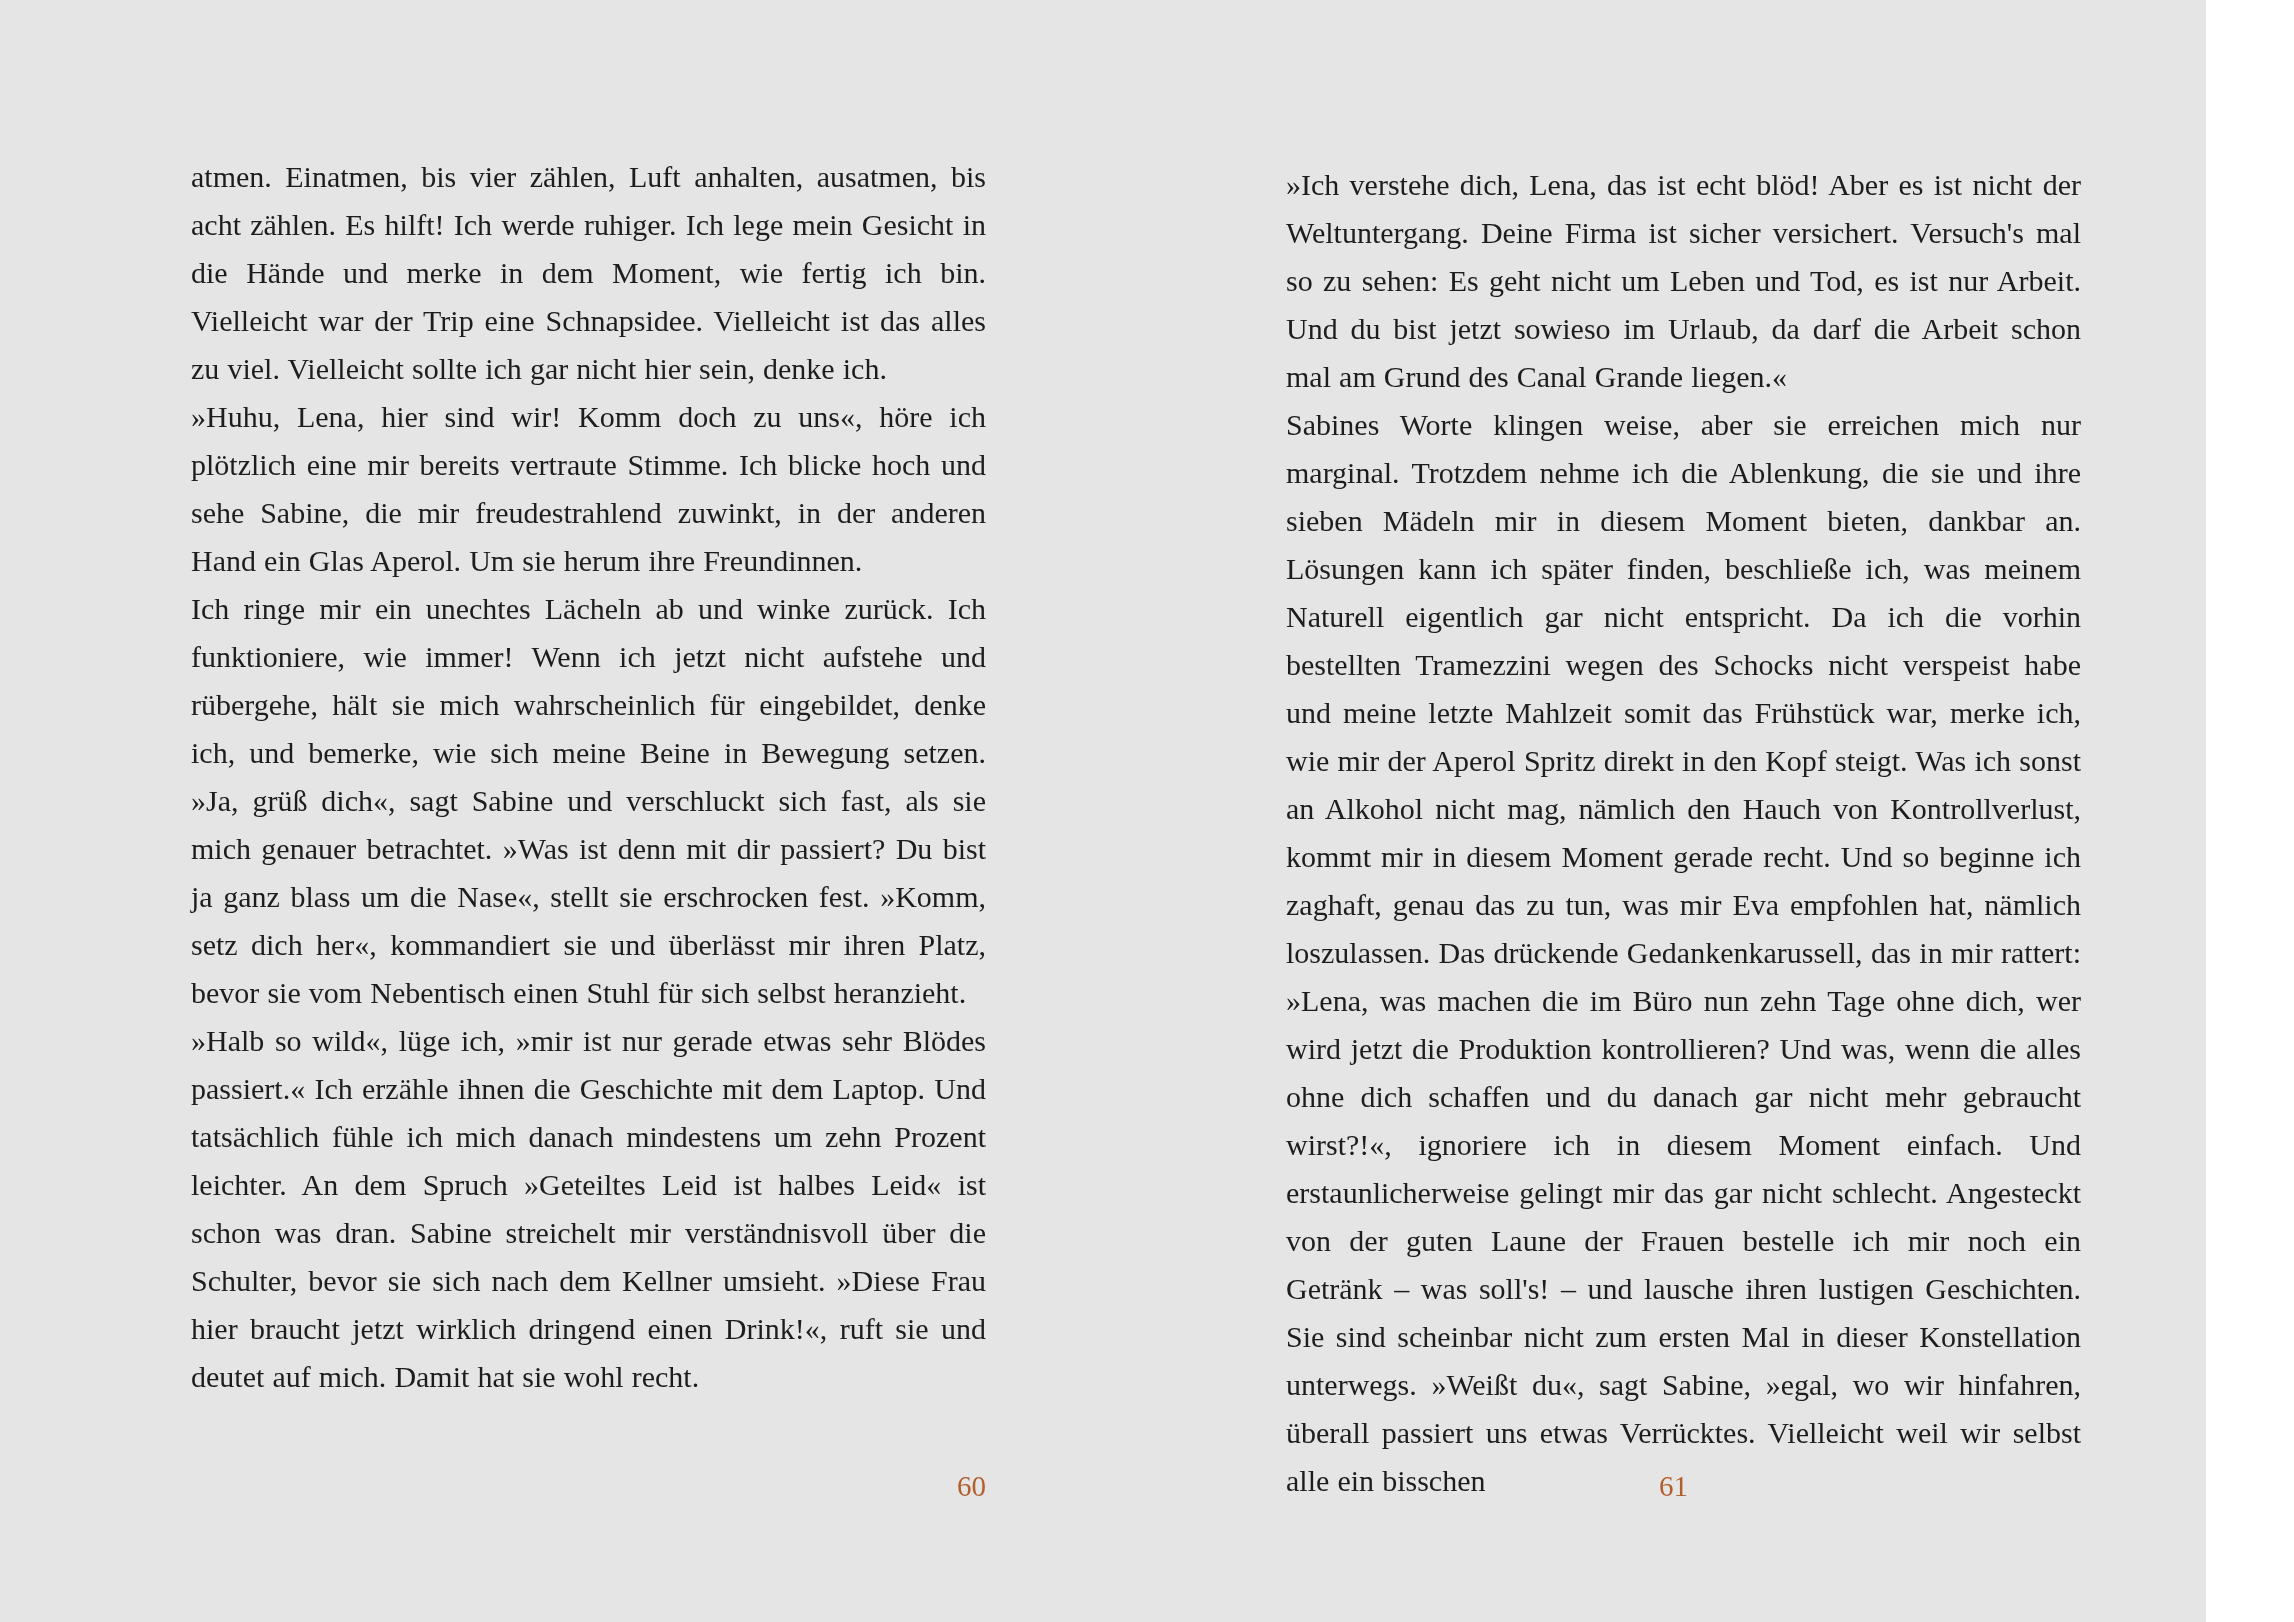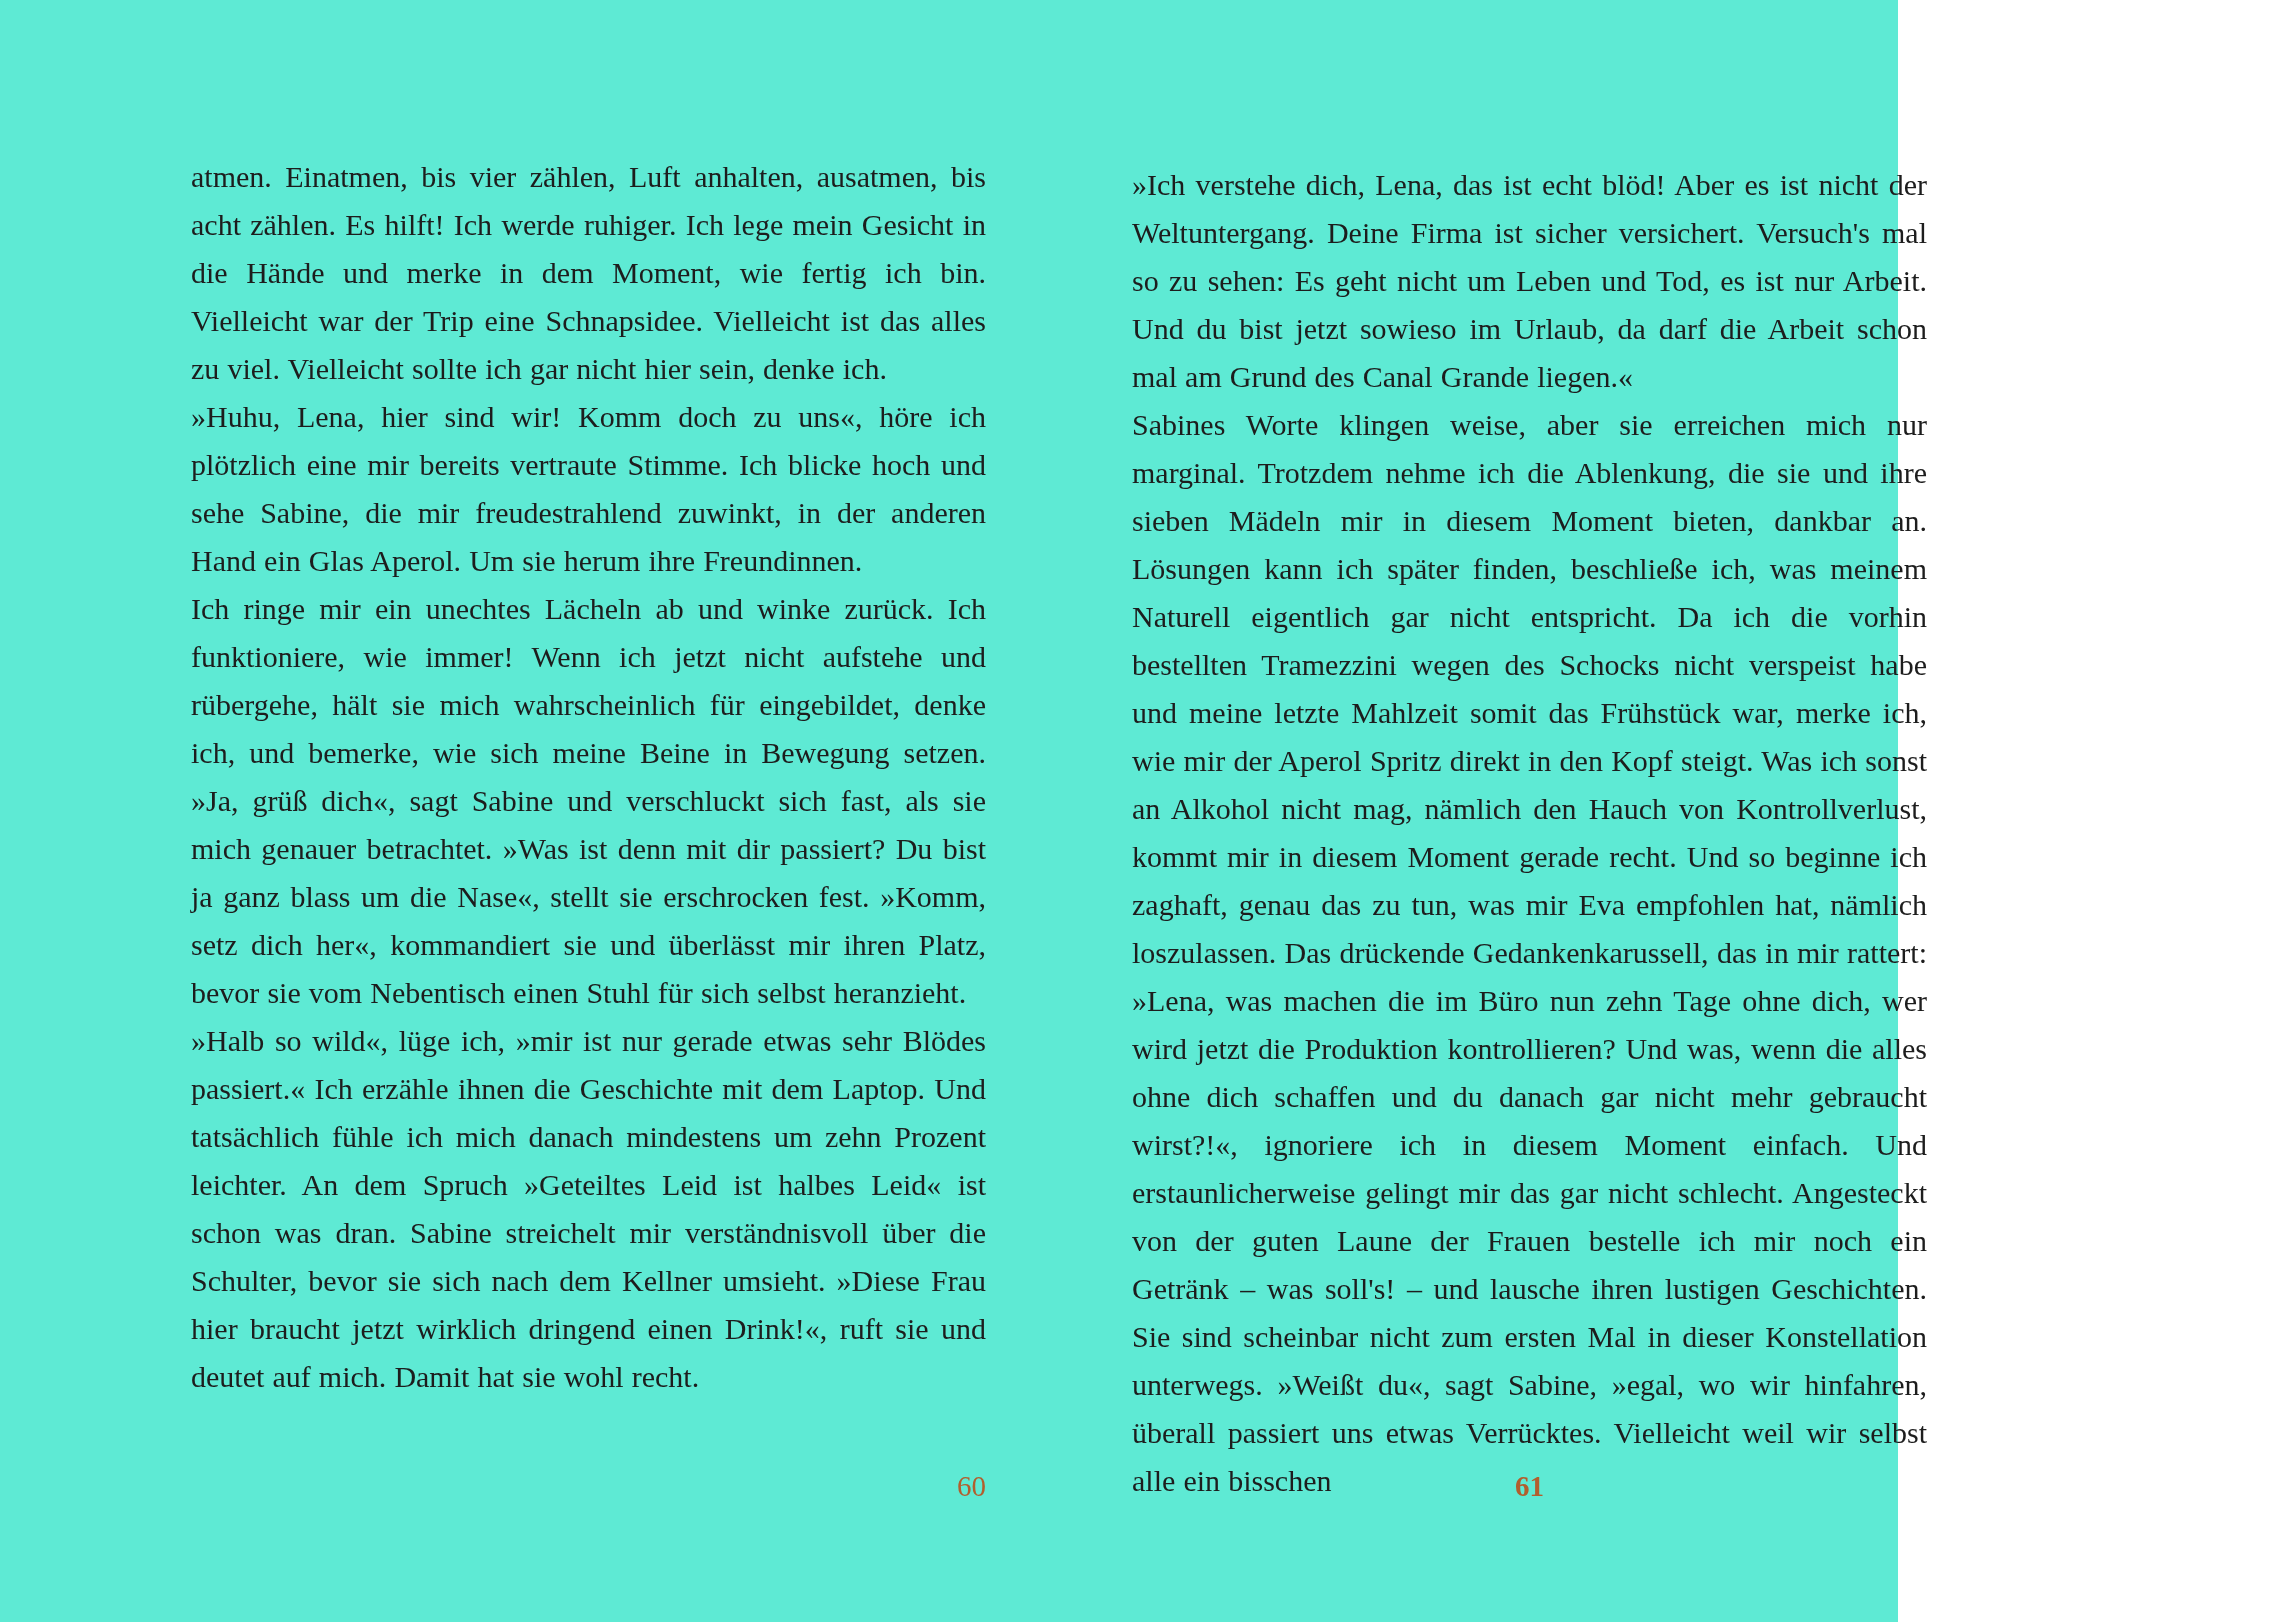--- a/index.html
+++ b/index.html
@@ -10,23 +10,23 @@
     width: 2294px;
     height: 1622px;
     background: #ffffff;
     font-family: "Liberation Serif", "DejaVu Serif", serif;
     color: #1d1d1d;
     overflow: hidden;
   }
   .spread {
     position: relative;
     display: flex;
-    width: 1898px;
+    width: 2206px;
     height: 1622px;
-    background: #5eead4;
+    background: #e5e5e5;
   }
   .page {
     position: relative;
     width: 1147px;
     height: 1622px;
   }
   .page-text {
     position: absolute;
     top: 153px;
     width: 795px;
@@ -57,22 +57,21 @@
     text-align: center;
     font-size: 29px;
     line-height: 38px;
     color: var(--accent, #b25e2d);
   }
   .page.left .page-number {
     left: 191px;
     text-align: right;
   }
   .page.right .page-number {
-    left: 183px;
-    font-weight: bold;
+    left: 173px;
   }
 </style>
 </head>
 <body style="color: rgb(29, 29, 29); background: rgb(255, 255, 255);">
 
 <div class="spread">
 
   <section class="page left">
     <div class="page-text">
       <p>atmen. Einatmen, bis vier zählen, Luft anhalten, ausatmen, bis acht zählen. Es hilft! Ich werde ruhiger. Ich lege mein Gesicht in die Hände und merke in dem Moment, wie fertig ich bin. Vielleicht war der Trip eine Schnapsidee. Vielleicht ist das alles zu viel. Vielleicht sollte ich gar nicht hier sein, denke ich.</p>

